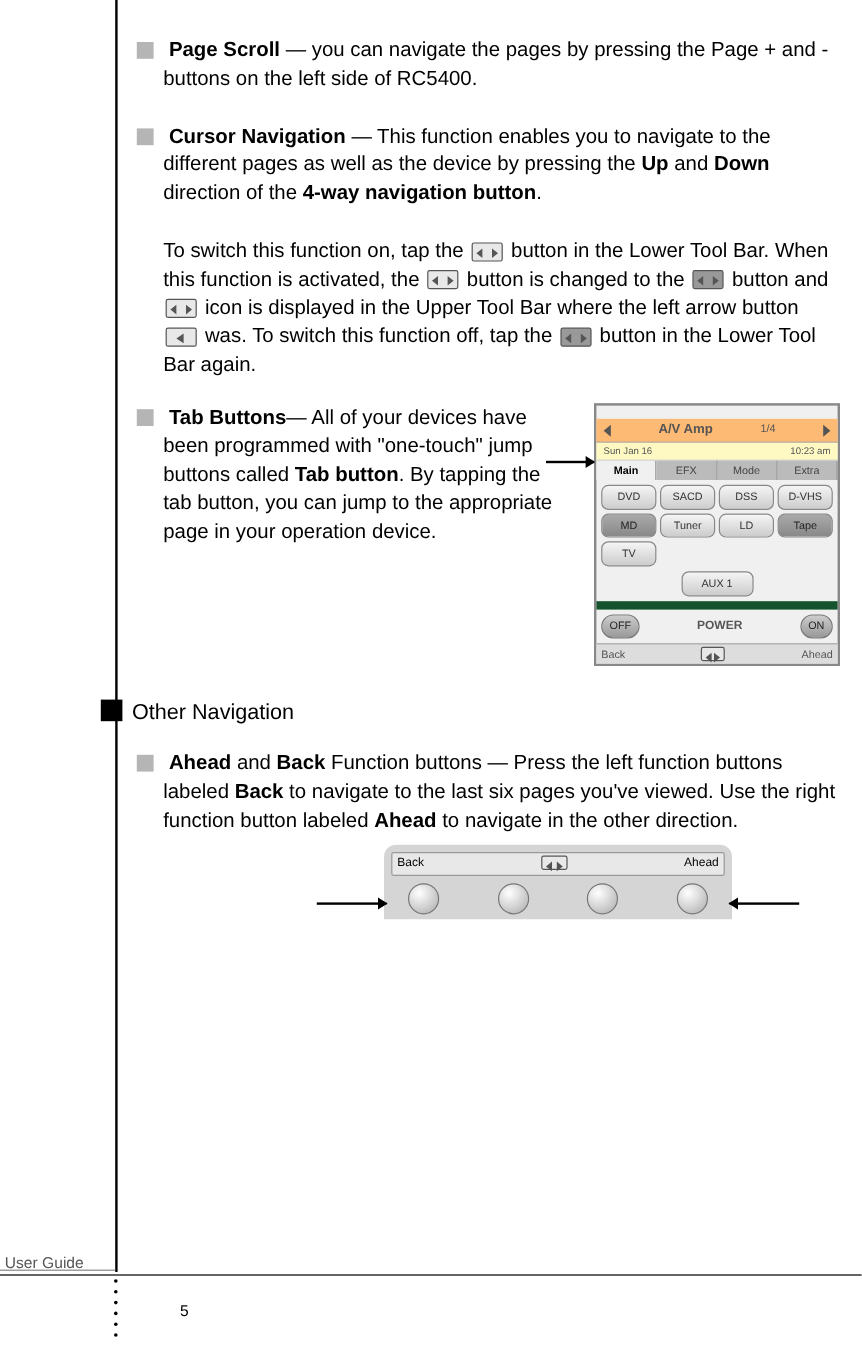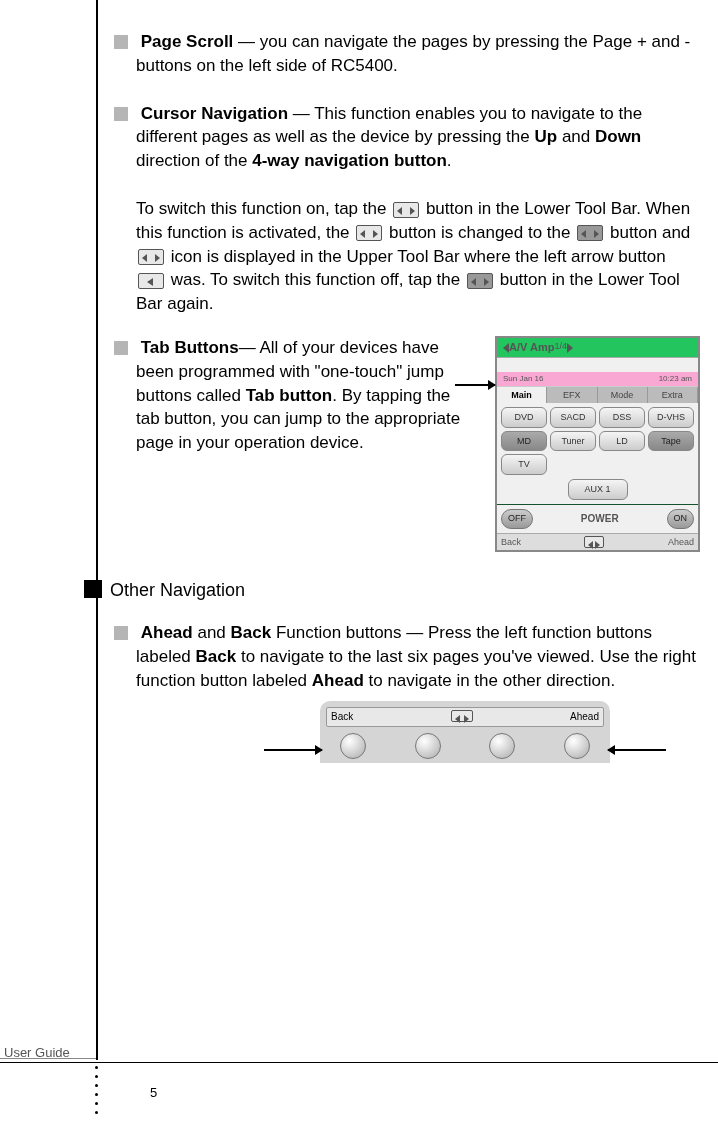--- a/index.html
+++ b/index.html
@@ -91,36 +91,38 @@
   .device-img {
     width: 205px;
     border: 2px solid #888;
     background: #f0f0f0;
     font-size: 10px;
     color: #555;
     position: relative;
   }
   .device-top {
     display: flex;
+    justify-content: space-between;
     padding: 2px 6px;
-    background: #22c55e;
+    background: #fdba74;
     border-bottom: 1px solid #aaa;
+    margin-top: 11px;
   }
   .device-top .tri-l, .device-top .tri-r {
     width: 0; height: 0;
     border-top: 5px solid transparent;
     border-bottom: 5px solid transparent;
     align-self: center;
   }
   .device-top .tri-l { border-right: 6px solid #555;}
   .device-top .tri-r { border-left: 6px solid #555;}
   .device-date {
     display: flex; justify-content: space-between;
     padding: 1px 6px; font-size: 8px;
-    background: #f9a8d4; border-bottom: 1px solid #ccc; margin-top: 14px;
+    background: #fef9c3; border-bottom: 1px solid #ccc;
   }
   .device-tabs { display: flex; }
   .device-tab {
     flex: 1; text-align: center; padding: 2px 0;
     font-size: 9px; background: #bbb; color: #444;
     border-right: 1px solid #999;
   }
   .device-tab.active { background: #f0f0f0; color: #000; font-weight: bold;}
   .device-grid {
     display: grid;
@@ -135,21 +137,21 @@
     text-align: center;
     padding: 3px 0;
     font-size: 9px;
     color: #333;
   }
   .device-btn.dark { background: linear-gradient(#aaa,#888); color:#222;}
   .aux-row { padding: 0 4px 4px 4px; }
   .aux-btn { width: 60px; margin: 0 auto; }
   .power-row {
     display: flex; gap: 3px; padding: 0 4px 4px 4px;
-    border-top: 1px solid #14532d; padding-top: 4px;
+    border-top: 7px solid #14532d; padding-top: 4px;
   }
   .power-center {
     flex: 1; text-align: center; font-size: 10px;
     padding: 3px 0; font-weight: bold;
   }
   .pill {
     background: linear-gradient(#ccc,#999);
     border: 1px solid #777; border-radius: 10px;
     padding: 2px 6px; font-size: 9px; color: #222;
   }

